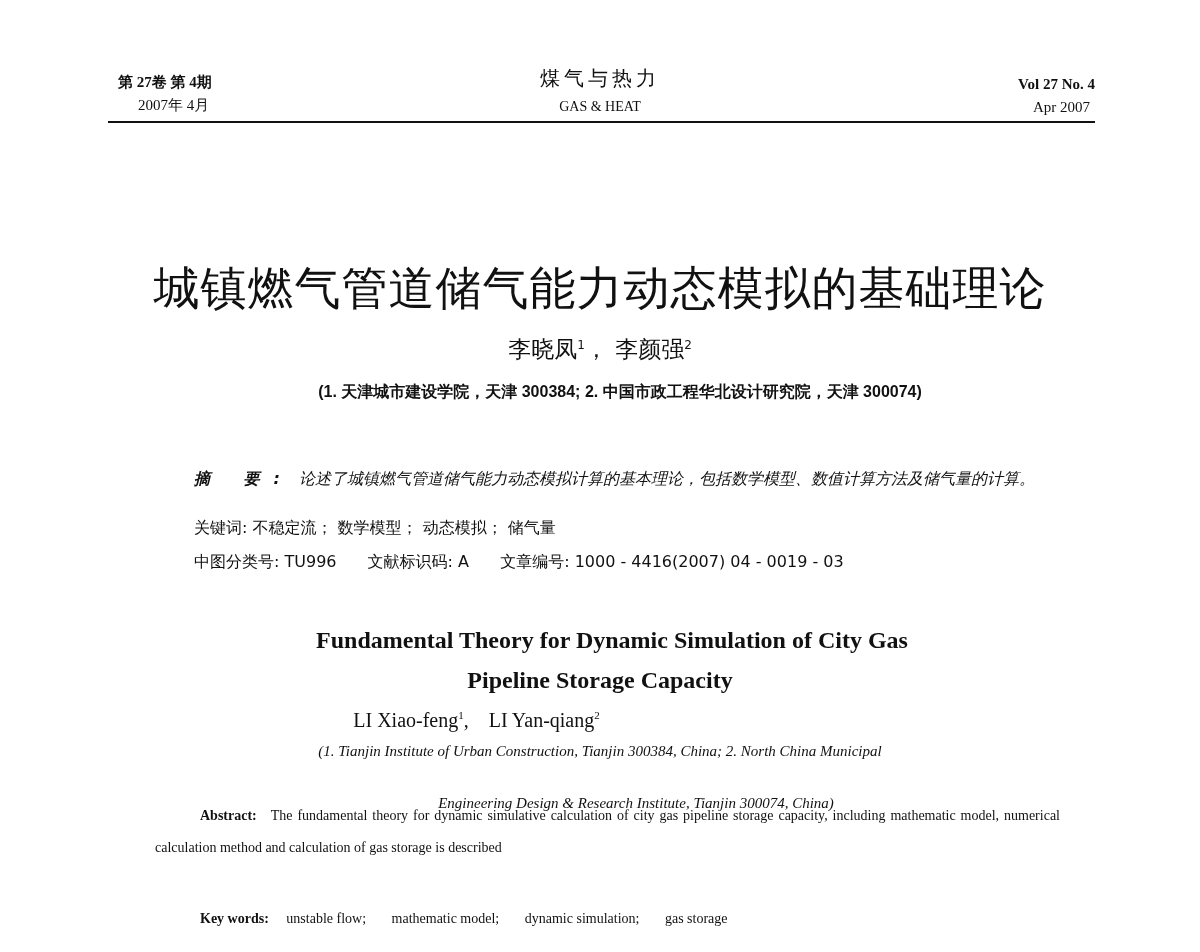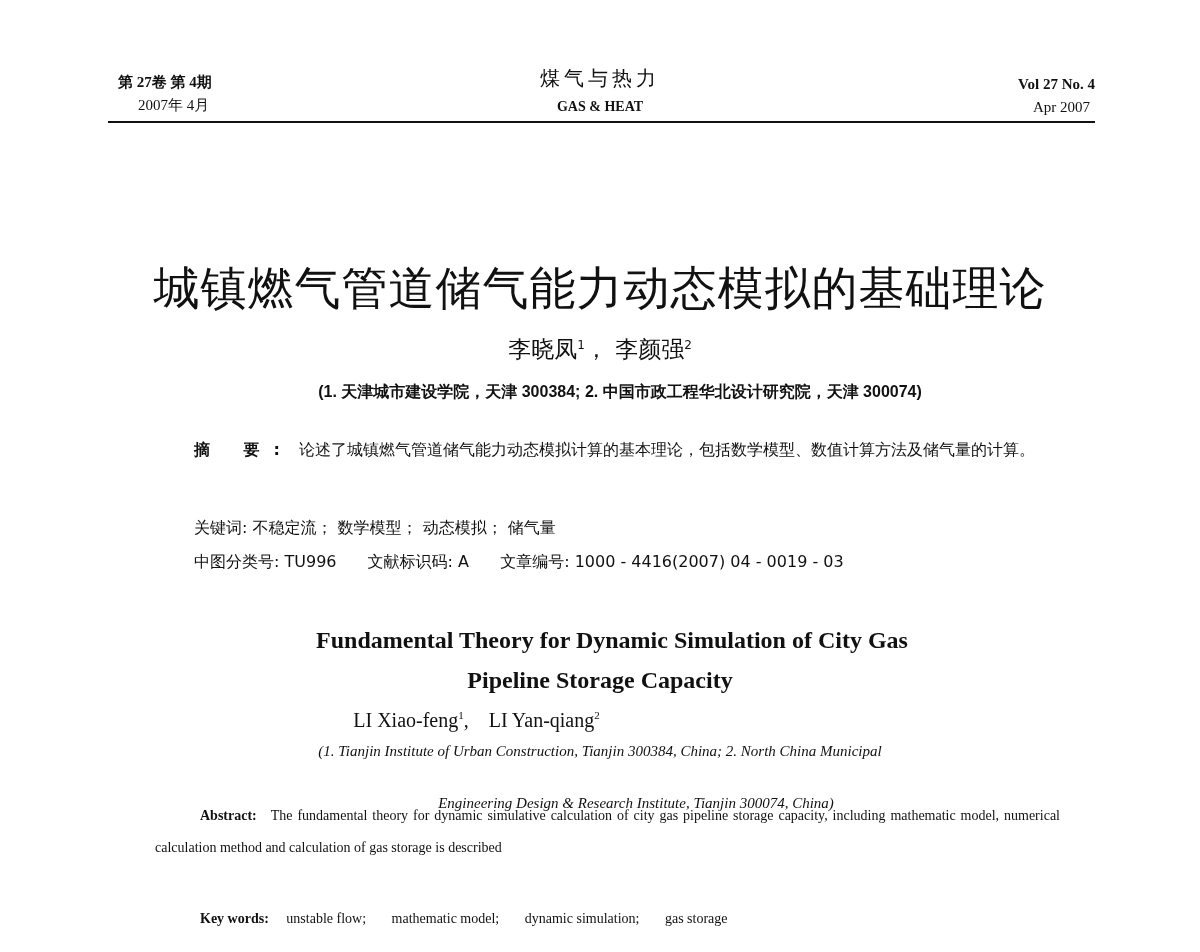--- a/index.html
+++ b/index.html
@@ -6,32 +6,32 @@
     body {
       width: 1200px; height: 952px; background: #ffffff; color: #111;
       position: relative; overflow: hidden;
       font-family: "DejaVu Serif", "Liberation Serif", serif;
     }
     .abs { position: absolute; }
     .hdr { font-family: "Liberation Serif", serif; font-weight: bold; font-size: 15px; line-height: 20px; }
     .hdr-left1 { left: 118px; top: 72px; }
     .hdr-left2 { left: 138px; top: 95px; font-weight: normal; }
     .hdr-center1 { left: 0; width: 1200px; text-align: center; top: 68px; font-size: 20px; font-weight: normal; letter-spacing: 4px; }
-    .hdr-center2 { left: 0; width: 1200px; text-align: center; top: 97px; font-size: 14px; font-weight: bold; }
+    .hdr-center2 { left: 0; width: 1200px; text-align: center; top: 97px; font-size: 14px; font-weight: normal; }
     .hdr-right1 { right: 105px; top: 74px; text-align: right; }
     .hdr-right2 { right: 110px; top: 97px; text-align: right; font-weight: normal; }
     .rule { left: 108px; width: 987px; top: 121px; height: 2px; background: #111; }
 
     .title-cn { left: 0; width: 1200px; text-align: center; top: 258px; font-size: 46px; line-height: 60px; letter-spacing: 1px; font-family: "DejaVu Sans", sans-serif; font-weight: normal; }
     .authors-cn { left: 0; width: 1200px; text-align: center; top: 336px; font-size: 23px; line-height: 26px; font-family: "DejaVu Sans", sans-serif; }
     .authors-cn sup { font-size: 12px; vertical-align: top; position: relative; top: -4px; }
     .affil-cn { left: 0; width: 1200px; text-align: center; top: 380px; font-size: 16px; line-height: 24px; font-weight: bold; font-family: Liberation Sans, sans-serif; padding-left: 20px; }
 
     .cn-block { left: 140px; width: 925px; font-family: "DejaVu Sans", sans-serif; font-size: 16px; line-height: 24px; }
-    .abs-cn { top: 438px; text-indent: 54px; }
+    .abs-cn { top: 467px; text-indent: 54px; font-style: italic; }
     .abs-cn .lbl { font-weight: bold; letter-spacing: 14px; }
     .kw-cn { top: 516px; padding-left: 54px; }
     .cls-cn { top: 550px; padding-left: 54px; }
     .cls-cn span.gap { display: inline-block; width: 26px; }
 
     .title-en { left: 0; width: 1200px; text-align: center; font-family: "Liberation Serif", serif; font-weight: bold; font-size: 24px; line-height: 32px; }
     .title-en1 { top: 624px; padding-left: 12px; }
     .title-en2 { top: 664px; }
     .authors-en { left: 0; width: 953px; text-align: center; top: 702px; font-family: "Liberation Serif", serif; font-size: 20px; line-height: 26px; }
     .authors-en sup { font-size: 11px; }

